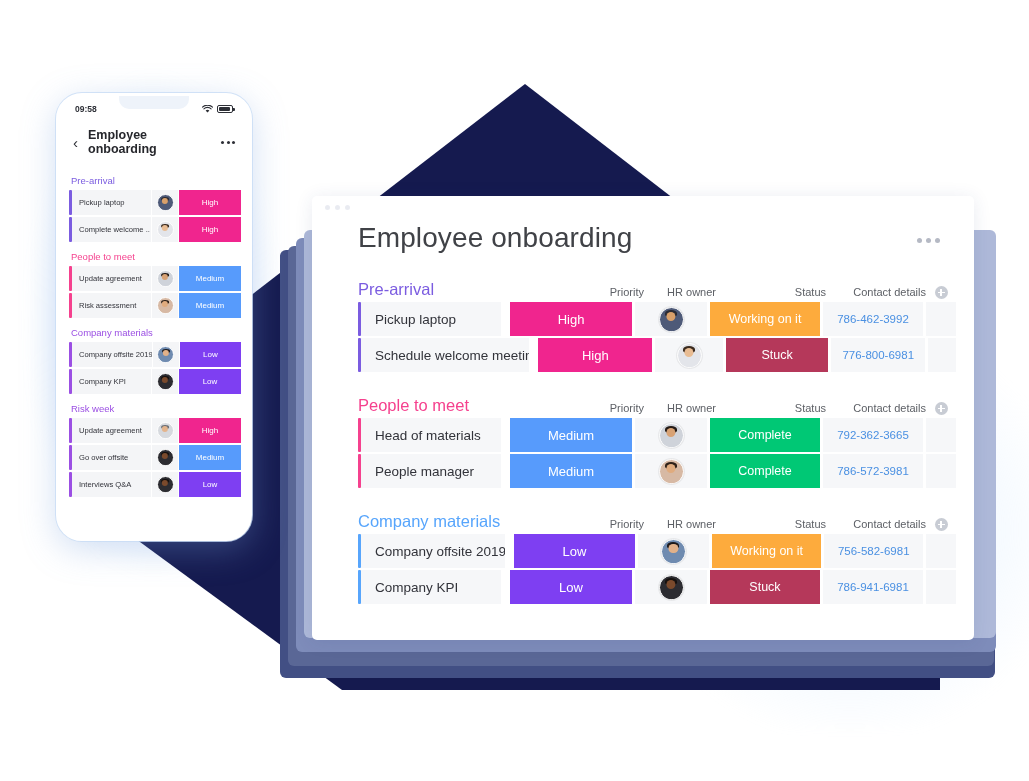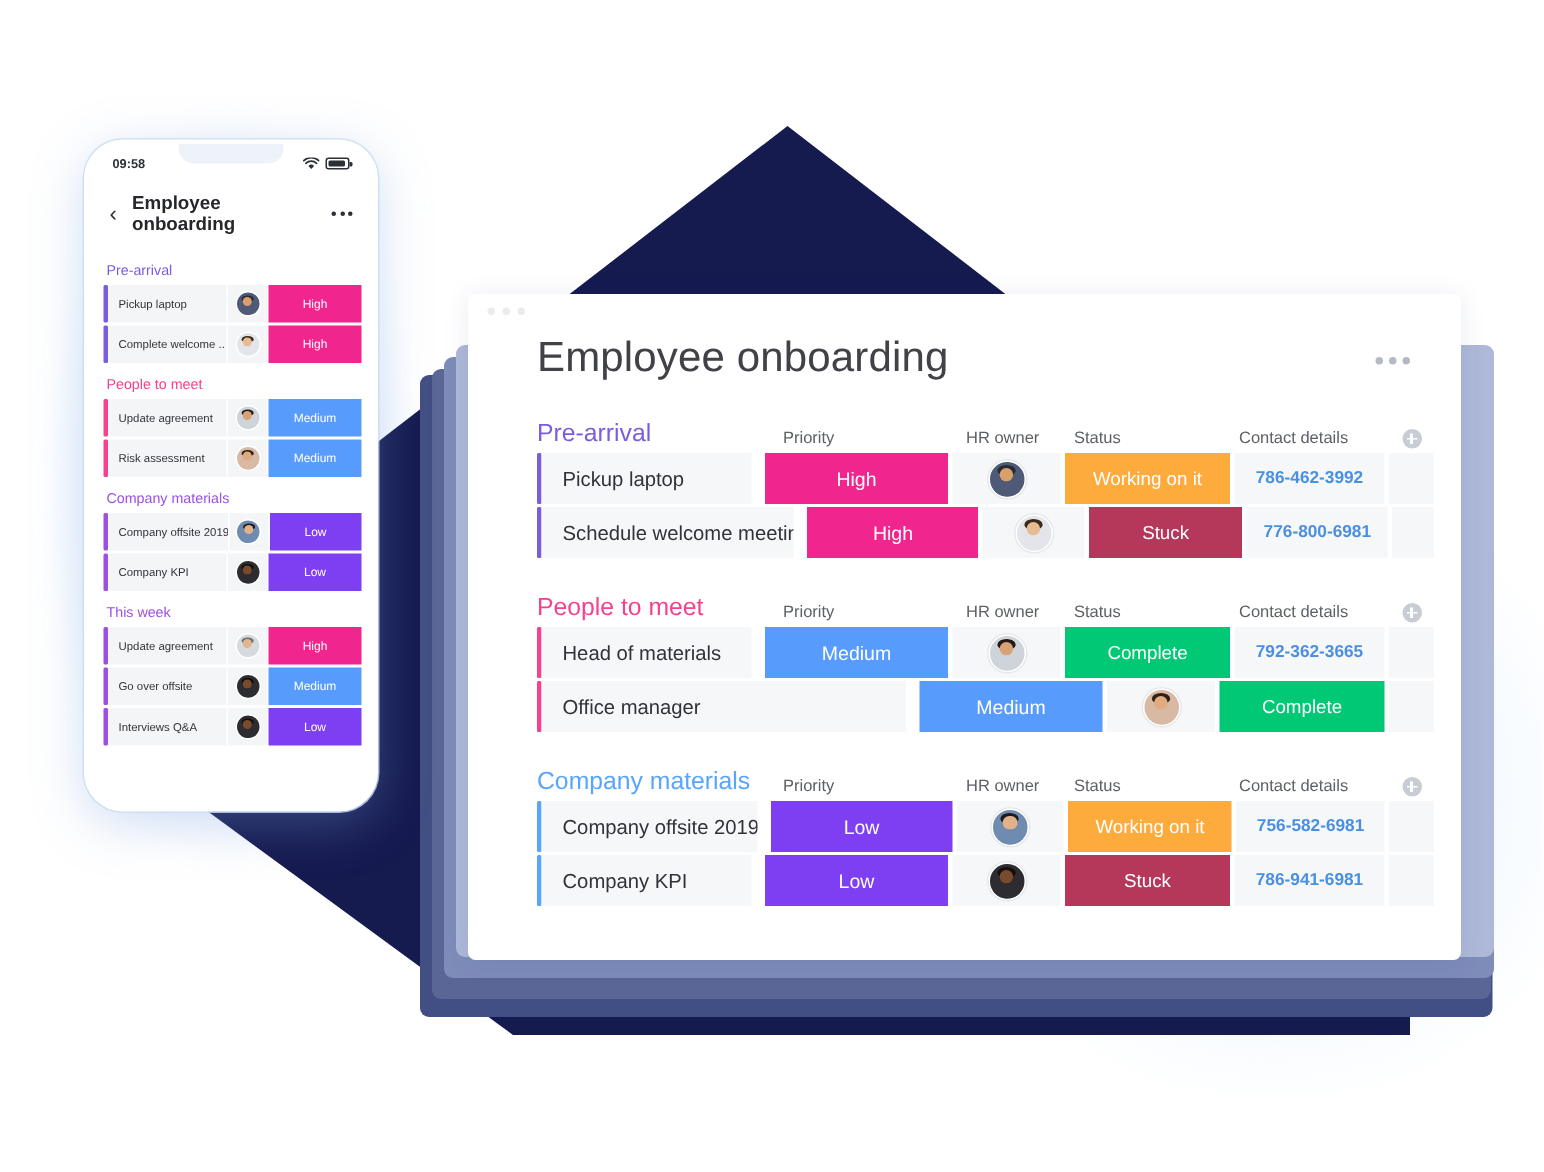--- a/index.html
+++ b/index.html
@@ -60,21 +60,21 @@
 
   
   .groups { padding: 18px 18px 0 46px; }
   .group { margin-bottom: 16px; }
   .group-head {
     display: flex; align-items: flex-end; height: 30px; padding-bottom: 3px;
   }
   .group-title { font-size: 16.5px; font-weight: 400; flex: 0 0 auto; }
   .col-heads { display: flex; margin-left: auto; }
   .col-head {
-    font-size: 11px; color: #5d6066; text-align: left; line-height: 14px;
+    font-size: 11px; color: #5d6066; text-align: right; line-height: 14px;
     align-self: flex-end;
   }
   .ch-priority { width: 122px; }
   .ch-owner    { width: 72px; }
   .ch-status   { width: 110px; }
   .ch-contact  { width: 100px; }
   .ch-plus     { width: 30px; display: flex; justify-content: center; align-items: flex-end; }
   .plus-icon {
     width: 13px; height: 13px; border-radius: 50%; background: #c8ccd4;
     position: relative; display: inline-block; cursor: pointer;
@@ -92,21 +92,21 @@
     padding-left: 14px; font-size: 13.5px; color: #32333a; white-space: nowrap; overflow: hidden;
   }
   .cell-priority { width: 122px; margin-left: 9px; display: flex; align-items: center;
     justify-content: center; color: #fff; font-size: 13px; }
   .cell-owner { width: 72px; background: #f6f7f9; margin-left: 3px;
     display: flex; align-items: center; justify-content: center; }
   .cell-status { width: 110px; margin-left: 3px; display: flex; align-items: center;
     justify-content: center; color: #fff; font-size: 12.5px; }
   .cell-contact { width: 100px; background: #f6f7f9; margin-left: 3px;
     display: flex; align-items: center; justify-content: center;
-    font-size: 11.5px; font-weight: bold; color: #4a90e2; }
+    font-size: 11.5px; font-weight: normal; color: #4a90e2; }
   .cell-tail { width: 30px; background: #f6f7f9; margin-left: 3px; }
 
   
   .avatar {
     width: 25px; height: 25px; border-radius: 50%; overflow: hidden;
     border: 1.5px solid #fff; box-shadow: 0 0 0 1px rgba(0,0,0,.06);
     position: relative; background: #d8dbe2;
   }
   .avatar .head { position: absolute; left: 50%; top: 18%; width: 40%; height: 40%;
     transform: translateX(-50%); border-radius: 50%; }
@@ -266,30 +266,31 @@
                 <span class="head" style="background: rgb(216, 162, 116);"></span>
                 <span class="body" style="background: rgb(207, 211, 218);"></span>
               </div>
             </div>
             <div class="cell-status" style="background: rgb(0, 200, 117);">Complete</div>
             <div class="cell-contact">792-362-3665</div>
             <div class="cell-tail"></div>
           </div>
           <div class="row">
             <div class="accent" style="background: rgb(245, 65, 142);"></div>
-            <div class="cell-name">Office manager</div>
+            <div class="cell-name">People manager</div>
             <div class="cell-priority" style="background: rgb(87, 155, 252);">Medium</div>
             <div class="cell-owner">
               <div class="avatar" style="background: rgb(215, 185, 164);">
                 <span class="head" style="background: rgb(46, 33, 25); top: 10%; height: 30%; width: 52%; border-radius: 50% 50% 40% 40%;"></span>
                 <span class="head" style="background: rgb(224, 171, 126);"></span>
                 <span class="body" style="background: rgb(215, 185, 164);"></span>
               </div>
             </div>
             <div class="cell-status" style="background: rgb(0, 200, 117);">Complete</div>
+            <div class="cell-contact">786-572-3981</div>
             <div class="cell-tail"></div>
           </div>
         </div>
         <div class="group">
           <div class="group-head">
             <div class="group-title" style="color: rgb(87, 165, 252);">Company materials</div>
             <div class="col-heads">
               <div class="col-head ch-priority">Priority</div>
               <div class="col-head ch-owner">HR owner</div>
               <div class="col-head ch-status">Status</div>
@@ -429,21 +430,21 @@
           <div class="ph-name">Company KPI</div>
           <div class="ph-owner">
             <div class="ph-avatar" style="background: rgb(44, 44, 49);">
               <span class="head" style="background: rgb(21, 16, 14); top: 10%; height: 30%; width: 52%; border-radius: 50% 50% 40% 40%;"></span>
               <span class="head" style="background: rgb(122, 74, 44);"></span>
               <span class="body" style="background: rgb(44, 44, 49);"></span>
             </div>
           </div>
           <div class="ph-prio" style="background: rgb(126, 63, 242);">Low</div>
         </div>
-        <div class="ph-group-title" style="color: rgb(155, 79, 227);">This week</div>
+        <div class="ph-group-title" style="color: rgb(155, 79, 227);">Risk week</div>
         <div class="ph-row">
           <div class="ph-accent" style="background: rgb(155, 79, 227);"></div>
           <div class="ph-name">Update agreement</div>
           <div class="ph-owner">
             <div class="ph-avatar" style="background: rgb(214, 217, 222);">
               <span class="head" style="background: rgb(107, 111, 118); top: 10%; height: 30%; width: 52%; border-radius: 50% 50% 40% 40%;"></span>
               <span class="head" style="background: rgb(227, 180, 141);"></span>
               <span class="body" style="background: rgb(214, 217, 222);"></span>
             </div>
           </div>

